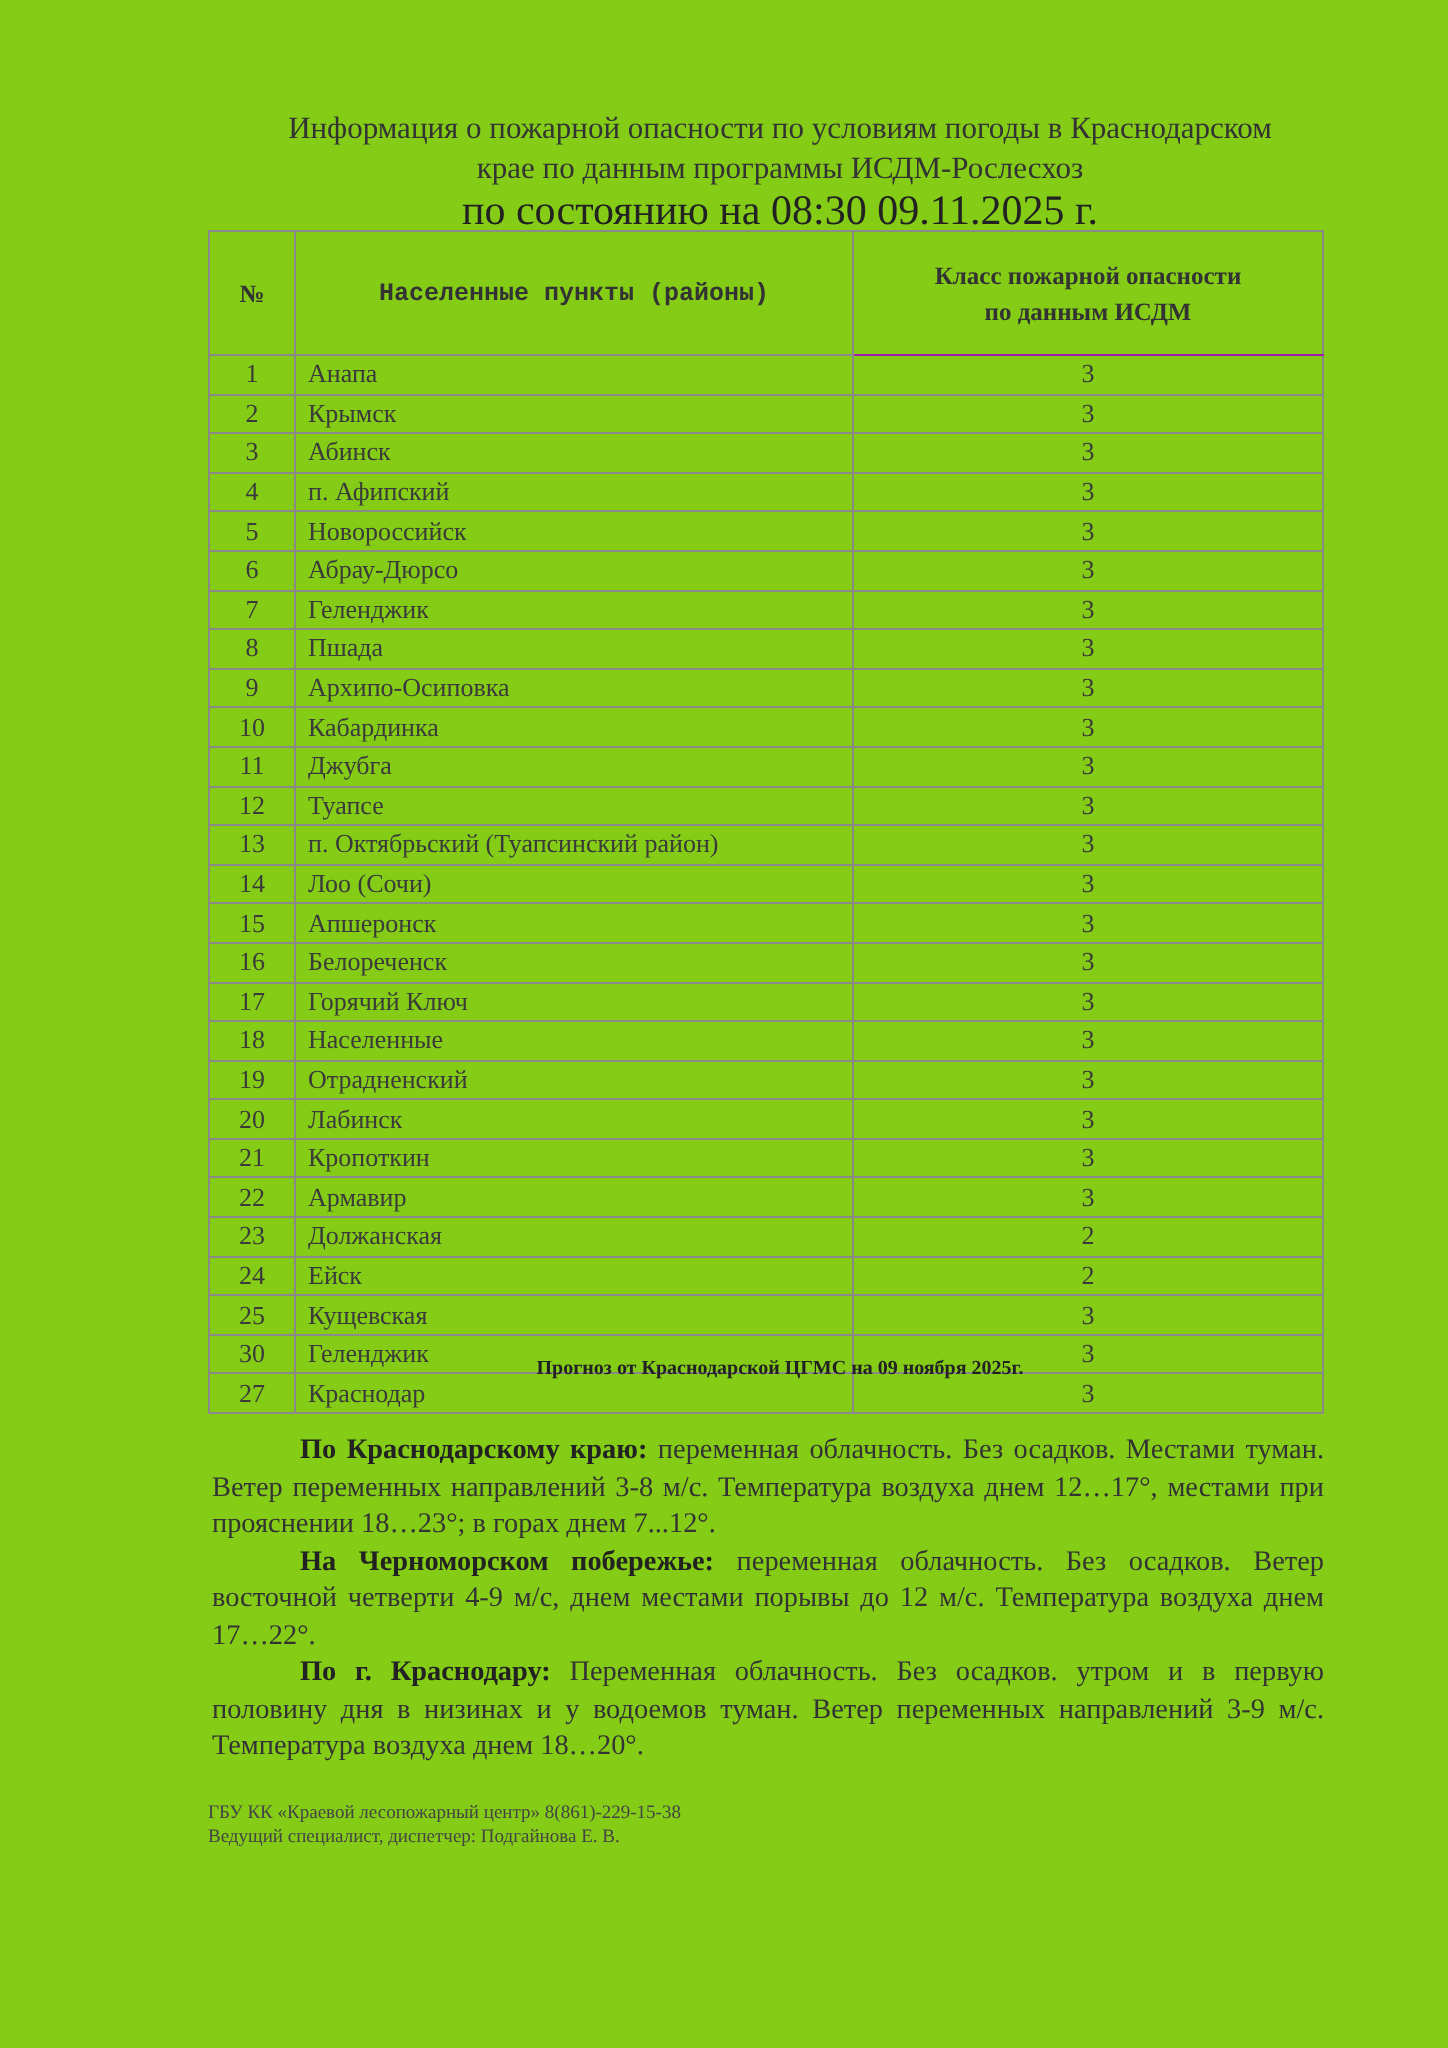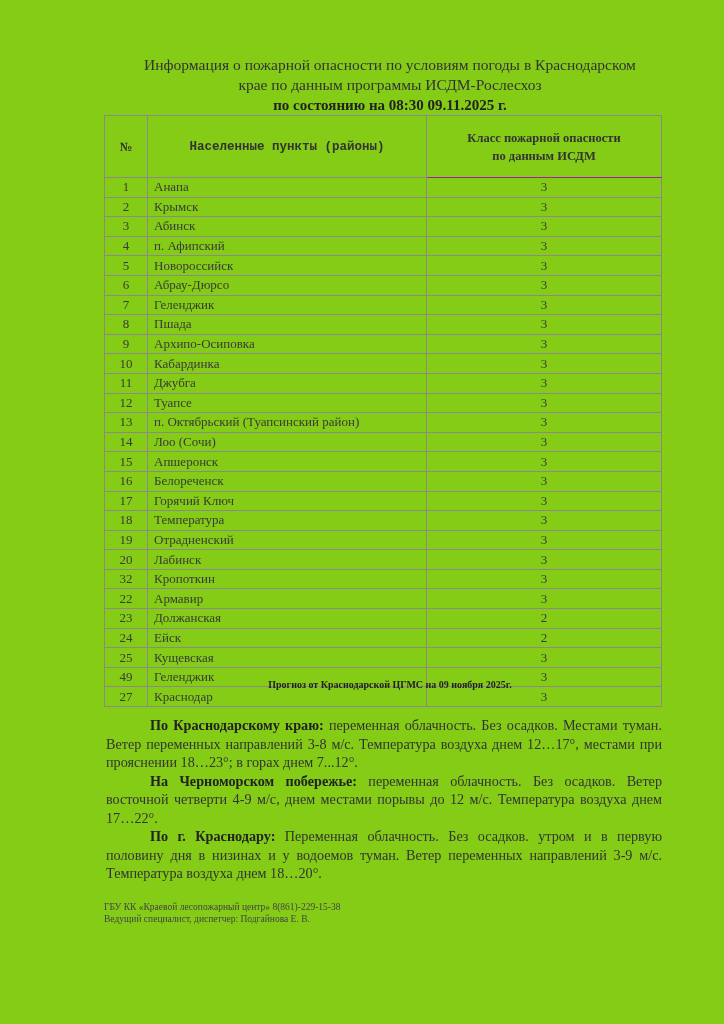--- a/index.html
+++ b/index.html
@@ -26,22 +26,22 @@
       position: absolute;
       left: 100px;
       width: 580px;
       top: 55px;
       text-align: center;
       font-size: 15.5px;
       line-height: 20px;
       color: #333;
     }
     .title-block .line3 {
-      font-weight: bold;
-      font-size: 15px;
+      font-weight: normal;
+      font-size: 21px;
       color: #222;
     }
     table.fire {
       position: absolute;
       left: 104px;
       top: 115px;
       width: 558px;
       border-collapse: collapse;
       font-size: 13px;
       color: #3a3a3a;
@@ -207,35 +207,35 @@
           <td class="name">Белореченск</td>
           <td class="cls">3</td>
         </tr>
         <tr>
           <td class="num">17</td>
           <td class="name">Горячий Ключ</td>
           <td class="cls">3</td>
         </tr>
         <tr>
           <td class="num">18</td>
-          <td class="name">Температура</td>
+          <td class="name">Населенные</td>
           <td class="cls">3</td>
         </tr>
         <tr>
           <td class="num">19</td>
           <td class="name">Отрадненский</td>
           <td class="cls">3</td>
         </tr>
         <tr>
           <td class="num">20</td>
           <td class="name">Лабинск</td>
           <td class="cls">3</td>
         </tr>
         <tr>
-          <td class="num">32</td>
+          <td class="num">21</td>
           <td class="name">Кропоткин</td>
           <td class="cls">3</td>
         </tr>
         <tr>
           <td class="num">22</td>
           <td class="name">Армавир</td>
           <td class="cls">3</td>
         </tr>
         <tr>
           <td class="num">23</td>
@@ -246,21 +246,21 @@
           <td class="num">24</td>
           <td class="name">Ейск</td>
           <td class="cls">2</td>
         </tr>
         <tr>
           <td class="num">25</td>
           <td class="name">Кущевская</td>
           <td class="cls">3</td>
         </tr>
         <tr>
-          <td class="num">49</td>
+          <td class="num">30</td>
           <td class="name">Геленджик</td>
           <td class="cls">3</td>
         </tr>
         <tr>
           <td class="num">27</td>
           <td class="name">Краснодар</td>
           <td class="cls">3</td>
         </tr>
       </tbody>
   </table>

